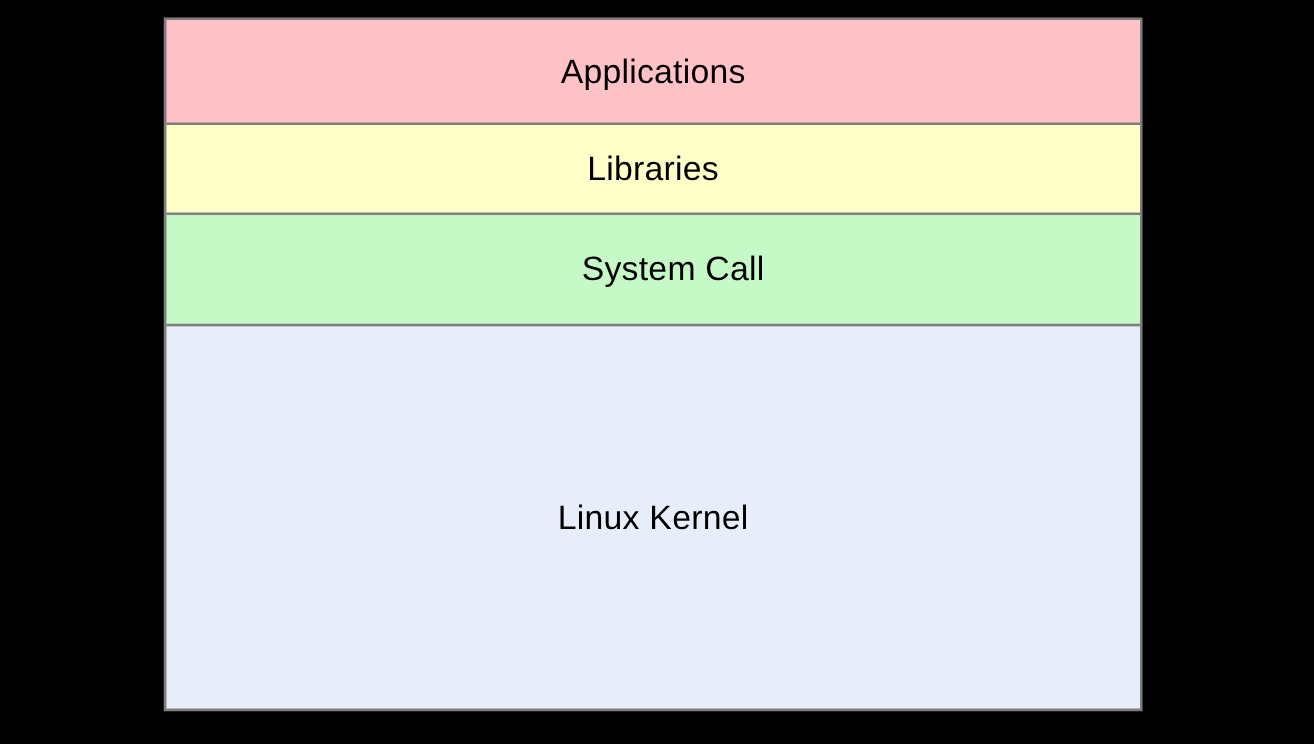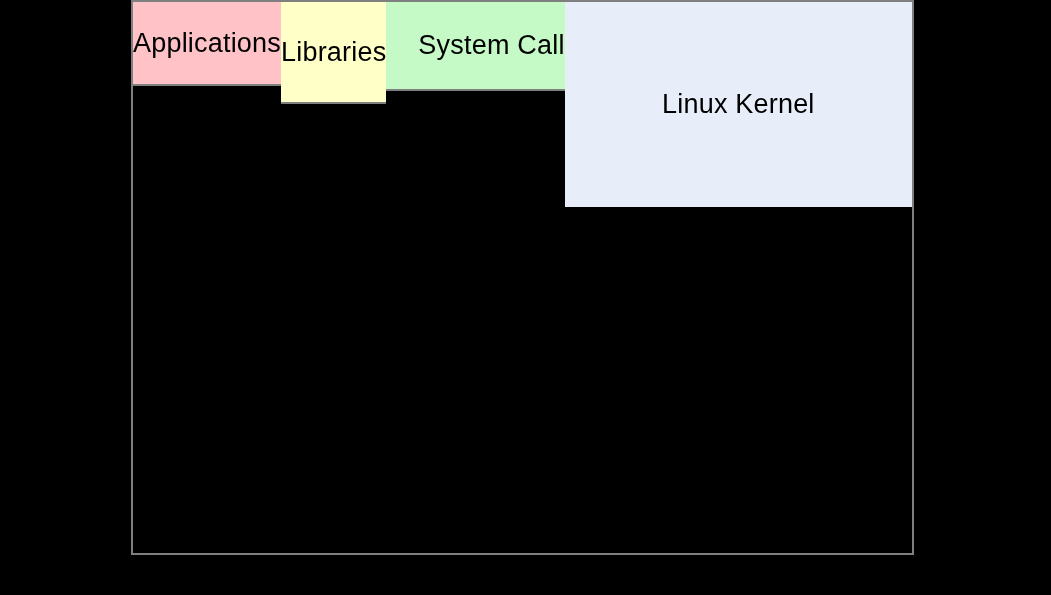--- a/index.html
+++ b/index.html
@@ -7,47 +7,48 @@
     padding: 0;
     width: 1051px;
     height: 595px;
     background: #000000;
     font-family: "Liberation Sans", "DejaVu Sans", sans-serif;
     overflow: hidden;
   }
   .diagram {
     position: absolute;
     left: 131px;
-    top: 0;
+    top: 14px;
     width: 783px;
     height: 555px;
     box-sizing: border-box;
     border: 2px solid #7f7f7f;
     display: flex;
+    flex-direction: column;
   }
   .layer {
     box-sizing: border-box;
     border-bottom: 2px solid #7f7f7f;
     display: flex;
     align-items: center;
     justify-content: center;
   }
   .layer:last-child {
     border-bottom: none;
     flex: 1 1 auto;
   }
   .layer-label {
     font-size: 27px;
     color: #000000;
     letter-spacing: 0.2px;
     line-height: 1;
     text-align: center;
   }
   .h-apps    { height: 84px; }
-  .h-libs    { height: 102px; }
+  .h-libs    { height: 72px; }
   .h-syscall { height: 89px; }
   .h-kernel  { height: 205px; }
 </style>
 </head>
 <body>
 
 <div class="diagram">
   <div class="layer h-apps" style="background-color: rgb(255, 194, 199);">
     <span class="layer-label">Applications</span>
   </div>

